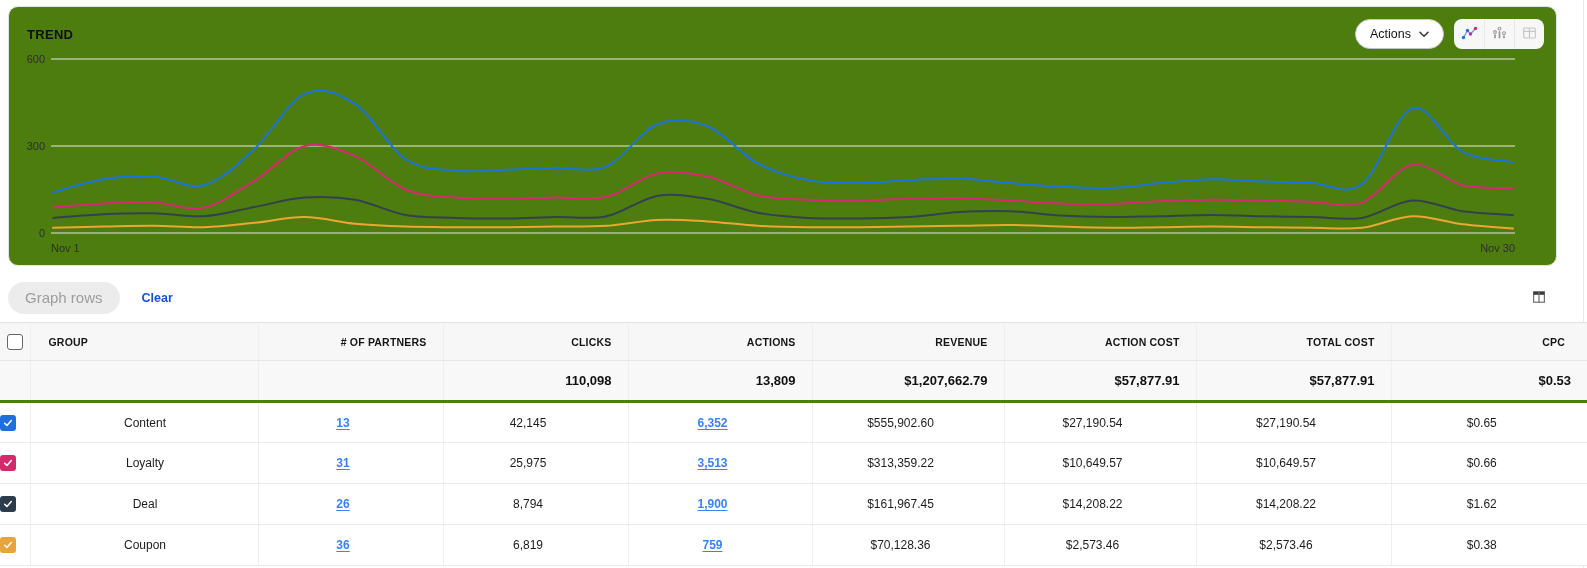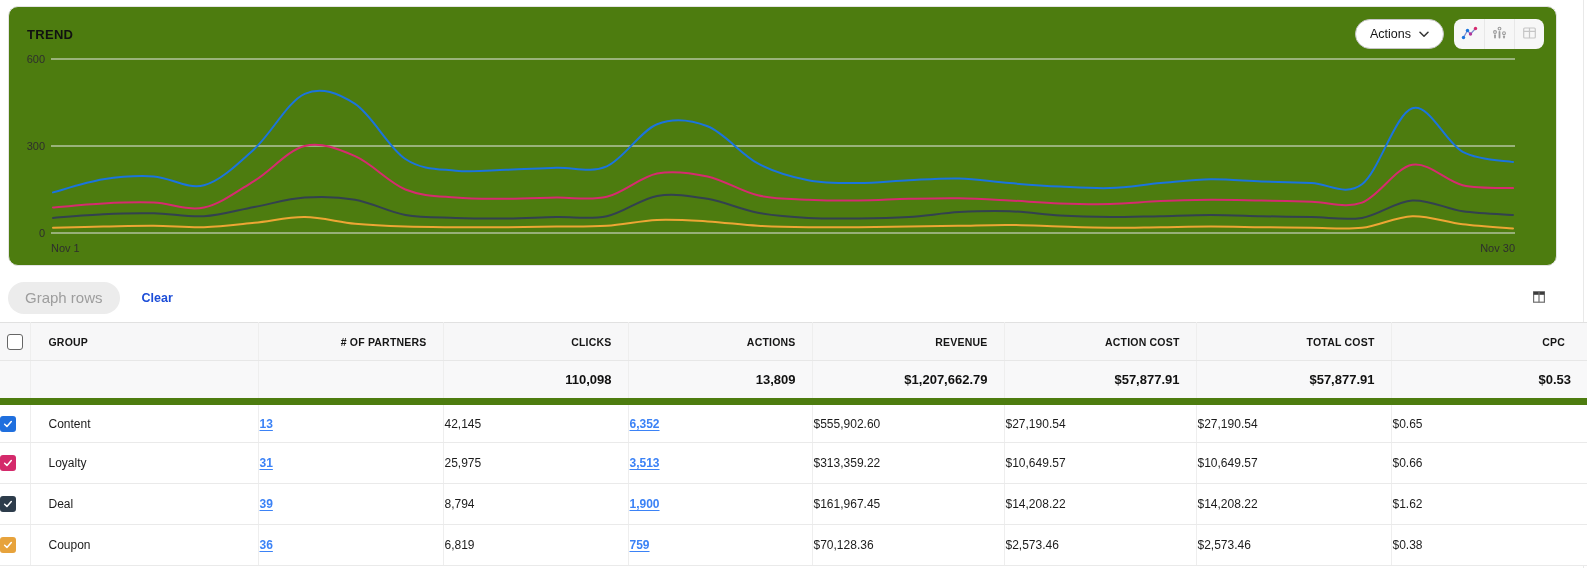--- a/index.html
+++ b/index.html
@@ -59,26 +59,26 @@
   th, td { border-right:1px solid #eeeeee; overflow:hidden; white-space:nowrap; }
   th:last-child, td:last-child { border-right:none; padding-right:22px; }
   thead th {
     height:38px; background:#f7f7f8; border-top:1px solid #e1e1e1; border-bottom:1px solid #e7e7e7;
     font-size:10.5px; font-weight:700; letter-spacing:.2px; color:#151515;
     text-align:right; padding-right:16px;
   }
   th.cb-c, td.cb-c { text-align:center; padding:0; }
   th.group-h { text-align:left; padding-left:18px; }
   tr.totals td {
-    height:41px; background:#f8f8f9; border-bottom:7px solid #4d7c0f;
+    height:41px; background:#f8f8f9; border-bottom:3px solid #4d7c0f;
     font-size:13px; font-weight:700; text-align:right; padding-right:16px; color:#111;
   }
   tbody tr.datarow td {
     height:41px; background:#fff; border-bottom:1px solid #eaeaea;
-    font-size:12px; color:#1c1c1c; text-align:left; padding-right:16px;
+    font-size:12px; color:#1c1c1c; text-align:center; padding-right:16px;
   }
   td.group-c { text-align:left; padding-left:18px; }
   .link { font-weight:700; text-decoration:underline; text-underline-offset:2px; color:#3b82f6; cursor:pointer; }
   .cb {
     width:16px; height:16px; border-radius:3px; margin:0 auto;
     display:flex; align-items:center; justify-content:center; cursor:pointer;
   }
   .cb-empty { border:1.5px solid #666; background:#fff; }
   .row-cb svg { display:block; }
 </style>
@@ -249,21 +249,21 @@
 
       <tr class="datarow">
         <td class="cb-c">
           <div class="cb row-cb" style="background: rgb(45, 60, 75);">
             <svg width="12" height="12" viewBox="0 0 16 16">
                 <path d="M3.5 8.4 L6.6 11.2 L12.4 4.8" fill="none" stroke="#fff" stroke-width="2" stroke-linecap="round" stroke-linejoin="round"></path>
               </svg>
           </div>
         </td>
         <td class="group-c">Deal</td>
-        <td><a class="link">39</a></td>
+        <td><a class="link">26</a></td>
         <td>8,794</td>
         <td><a class="link">1,900</a></td>
         <td>$161,967.45</td>
         <td>$14,208.22</td>
         <td>$14,208.22</td>
         <td>$1.62</td>
       </tr>
 
       <tr class="datarow">
         <td class="cb-c">

